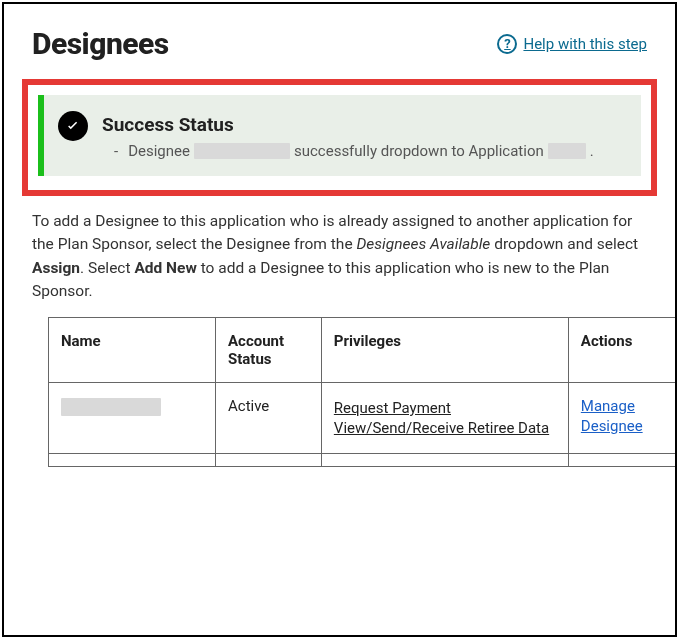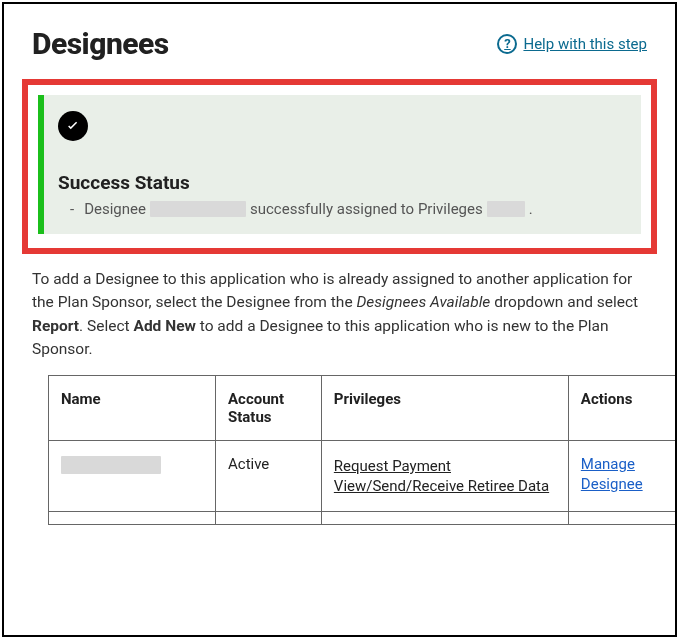--- a/index.html
+++ b/index.html
@@ -61,22 +61,21 @@
     margin-left: -10px;
     margin-right: -10px;
     padding: 10px 10px 14px 10px;
     margin-bottom: 14px;
   }
   .alert {
     background: #e9efe8;
     border-left: 6px solid #1bbf1b;
     padding: 14px 18px 16px 14px;
     display: flex;
-    gap: 26px;
-    flex-direction: column;
+    gap: 14px;
   }
   .check-circle {
     width: 30px; height: 30px;
     background: #000;
     border-radius: 50%;
     display: inline-flex;
     align-items: center;
     justify-content: center;
     flex-shrink: 0;
     margin-top: 2px;
@@ -164,33 +163,33 @@
           <svg width="18" height="18" viewBox="0 0 24 24">
               <path fill="#fff" d="M9 16.2l-3.5-3.5 1.4-1.4L9 13.4l7.1-7.1 1.4 1.4z"></path>
             </svg>
         </span>
         <div>
           <div class="alert-title">Success Status</div>
           <div class="alert-body">
             <span class="dash">-</span>
             <span>Designee</span>
             <span class="redact w1"></span>
-            <span>successfully assigned to Privileges</span>
+            <span>successfully dropdown to Application</span>
             <span class="redact w2"></span>
             <span>.</span>
           </div>
         </div>
       </div>
     </div>
 
     <p class="body">
       <span>To add a Designee to this application who is already assigned to another application for the Plan Sponsor, select the Designee from the </span>
       <em>Designees Available</em>
       <span> dropdown and select </span>
-      <strong>Report</strong><span>.</span>
+      <strong>Assign</strong><span>.</span>
       <span> Select </span>
       <strong>Add New</strong>
       <span> to add a Designee to this application who is new to the Plan Sponsor.</span>
     </p>
 
 
     <table>
       <colgroup>
         <col class="c-name">
           <col class="c-status">

